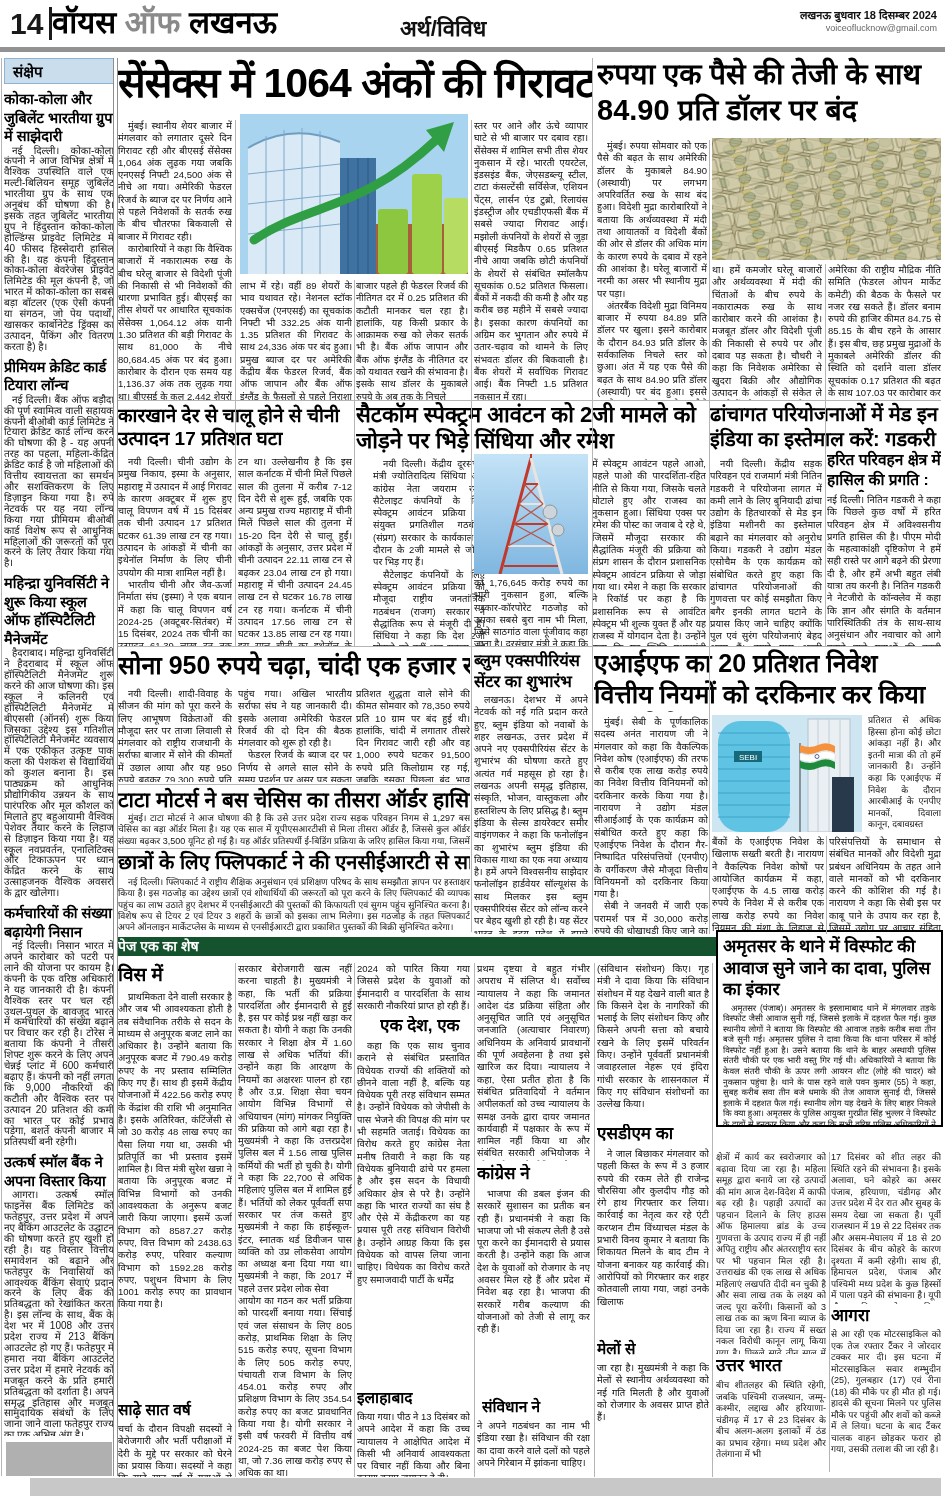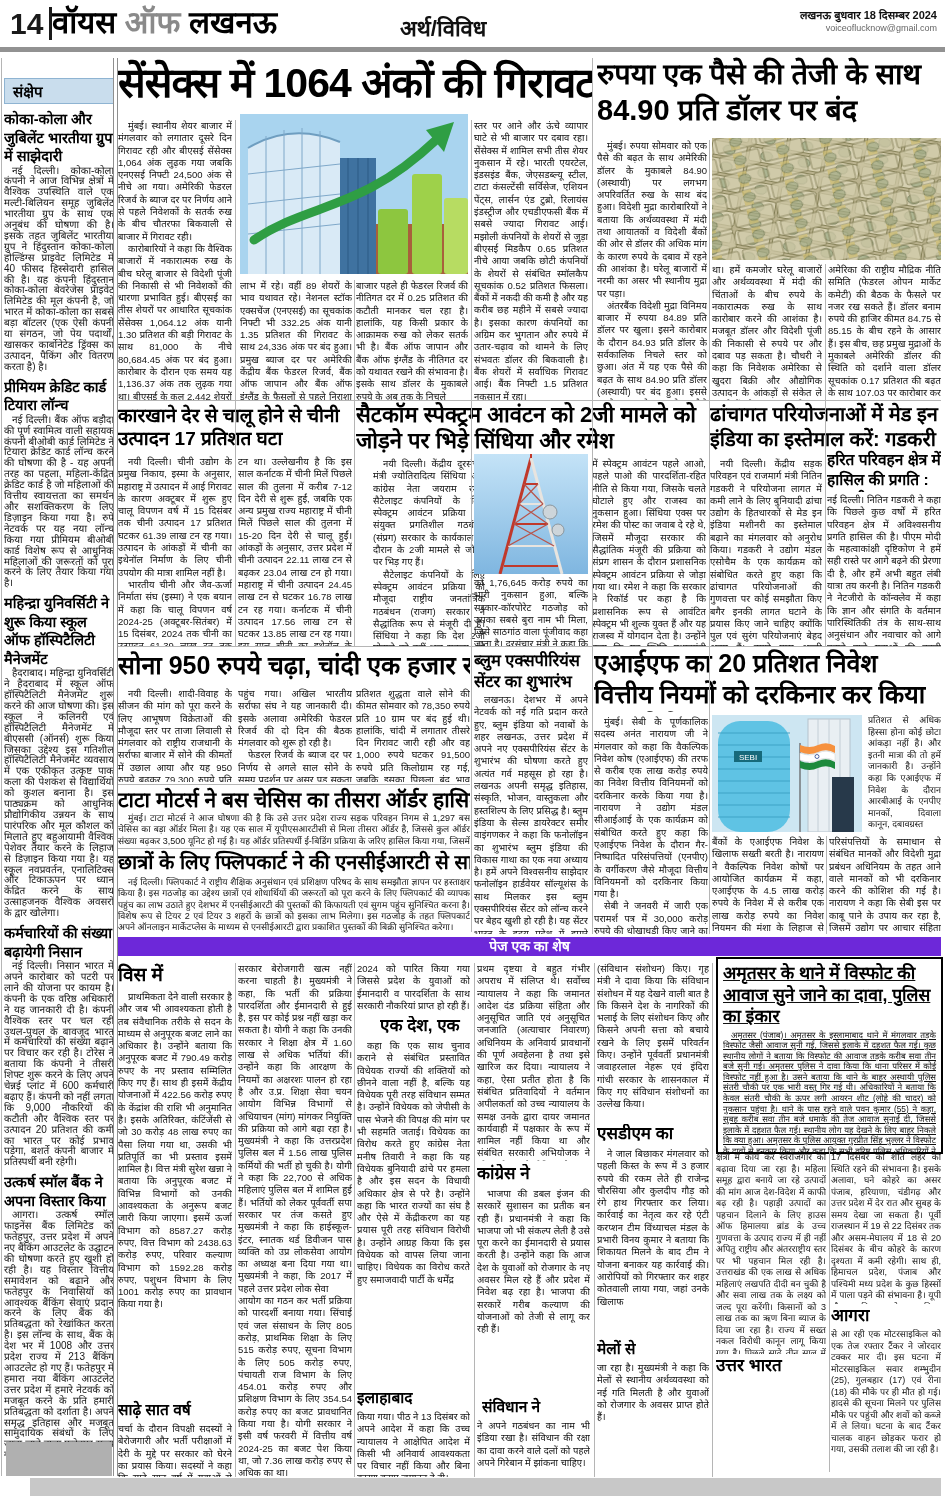--- a/index.html
+++ b/index.html
@@ -35,21 +35,21 @@
   .h-green{font-size:15.5px;line-height:19.5px;}
   .h-side{font-size:14.5px;line-height:18.5px;}
   .h-sub{font-size:15.5px;line-height:19px;}
   .h-vis{font-size:19px;line-height:23px;}
   .h-box{font-size:17.5px;line-height:21.5px;}
   .vr{position:absolute;width:1px;background:#b5b5b5;}
   .vr2{position:absolute;width:3px;border-left:1px solid #8f8f8f;border-right:1px solid #8f8f8f;}
   .hr{position:absolute;height:1px;background:#b5b5b5;}
   .tab{background:#c9dded;border:1px solid #8fb4d2;font-size:15px;font-weight:bold;
        padding:2px 8px;color:#000;}
-  .pagebar{background:#6d28d9;color:#fff;font-weight:bold;font-size:14px;text-align:center;line-height:19px;}
+  .pagebar{background:#14532d;color:#fff;font-weight:bold;font-size:14px;text-align:left;line-height:19px;}
   .adbox{background:#b0b0b0;}
   .graybar{background:#c8c8c8;}
   .boxart{border:2px solid #000;padding:4px 5px;background:#fff;}
 </style>
 </head>
 <body>
 
 <div class="page">
 
   <div class="abs" style="left:10px;top:7px;height:36px;">
@@ -60,21 +60,21 @@
     <span class="mid">ऑफ</span>
     <span>लखनऊ</span>
   </div>
   <div class="abs secttl" style="left:400px;top:12px;width:160px;">अर्थ/विविध</div>
   <div class="abs" style="right:8px;top:8px;width:220px;">
     <div class="dateline">लखनऊ बुधवार 18 दिसम्बर 2024</div>
     <div class="email">voiceoflucknow@gmail.com</div>
   </div>
   <div class="abs toprule" style="left:0;top:47px;width:945px;height:5px;"></div>
 
-  <div class="abs" style="left:4px;top:58px;width:110px;height:1378px;margin-top:20px;">
+  <div class="abs" style="left:4px;top:58px;width:110px;height:1378px;">
     <div class="tab">संक्षेप</div>
     <div style="height:6px;"></div>
     <div class="hd h-side">कोका-कोला और जुबिलेंट भारतीया ग्रुप में साझेदारी</div>
     <div class="bs">
         <p>नई दिल्ली। कोका-कोला कंपनी ने आज विभिन्न क्षेत्रों में वैश्विक उपस्थिति वाले एक मल्टी-बिलियन समूह जुबिलेंट भारतीया ग्रुप के साथ एक अनुबंध की घोषणा की है। इसके तहत जुबिलेंट भारतीया ग्रुप ने हिंदुस्तान कोका-कोला होल्डिंग्स प्राइवेट लिमिटेड में 40 फीसद हिस्सेदारी हासिल की है। यह कंपनी हिंदुस्तान कोका-कोला बेवरेजेस प्राइवेट लिमिटेड की मूल कंपनी है, जो भारत में कोका-कोला का सबसे बड़ा बॉटलर (एक ऐसी कंपनी या संगठन, जो पेय पदार्थों, खासकर कार्बोनेटेड ड्रिंक्स का उत्पादन, पैकिंग और वितरण करता है) है।</p>
       </div>
     <div class="hd h-side" style="margin-top:5px;">प्रीमियम क्रेडिट कार्ड टियारा लॉन्च</div>
     <div class="bs">
         <p>नई दिल्ली। बैंक ऑफ बड़ौदा की पूर्ण स्वामित्व वाली सहायक कंपनी बीओबी कार्ड लिमिटेड ने टियारा क्रेडिट कार्ड लॉन्च करने की घोषणा की है - यह अपनी तरह का पहला, महिला-केंद्रित क्रेडिट कार्ड है जो महिलाओं की वित्तीय स्वायत्तता का समर्थन और सशक्तिकरण के लिए डिज़ाइन किया गया है। रुपे नेटवर्क पर यह नया लॉन्च किया गया प्रीमियम बीओबी कार्ड विशेष रूप से आधुनिक महिलाओं की जरूरतों को पूरा करने के लिए तैयार किया गया है।</p>
       </div>
@@ -341,31 +341,34 @@
   </div>
   <div class="abs hd h-sub" style="left:597px;top:1124px;width:112px;height:21px;font-size:17px;">एसडीएम का</div>
   <div class="abs b" style="left:597px;top:1148px;width:112px;height:188px;">
     <p>ने जाल बिछाकर मंगलवार को पहली किस्त के रूप में 3 हजार रुपये की रकम लेते ही राजेन्द्र चौरसिया और कुलदीप गौड़ को रंगे हाथ गिरफ्तार कर लिया। कार्रवाई का नेतृत्व कर रहे एंटी करप्शन टीम विंध्याचल मंडल के प्रभारी विनय कुमार ने बताया कि शिकायत मिलने के बाद टीम ने योजना बनाकर यह कार्रवाई की। आरोपियों को गिरफ्तार कर शहर कोतवाली लाया गया, जहां उनके खिलाफ</p>
   </div>
   <div class="abs hd h-sub" style="left:597px;top:1339px;width:112px;height:21px;">मेलों से</div>
   <div class="abs b" style="left:597px;top:1362px;width:112px;height:115px;">
     <p class="ni">जा रहा है। मुख्यमंत्री ने कहा कि मेलों से स्थानीय अर्थव्यवस्था को नई गति मिलती है और युवाओं को रोजगार के अवसर प्राप्त होते हैं।</p>
   </div>
 
-  <div class="abs boxart" style="left:716px;top:957px;width:213px;height:185px;text-decoration:underline;">
+  <div class="abs boxart" style="left:716px;top:930px;width:213px;height:185px;">
     <div class="hd h-box">अमृतसर के थाने में विस्फोट की आवाज सुने जाने का दावा, पुलिस का इंकार</div>
     <div class="bx" style="margin-top:2px;">
         <p>अमृतसर (पंजाब)। अमृतसर के इस्लामाबाद थाने में मंगलवार तड़के विस्फोट जैसी आवाज सुनी गई, जिससे इलाके में दहशत फैल गई। कुछ स्थानीय लोगों ने बताया कि विस्फोट की आवाज तड़के करीब सवा तीन बजे सुनी गई। अमृतसर पुलिस ने दावा किया कि थाना परिसर में कोई विस्फोट नहीं हुआ है। उसने बताया कि थाने के बाहर अस्थायी पुलिस संतरी चौकी पर एक भारी वस्तु गिर गई थी। अधिकारियों ने बताया कि केवल संतरी चौकी के ऊपर लगी आयरन शीट (लोहे की चादर) को नुकसान पहुंचा है। थाने के पास रहने वाले पवन कुमार (55) ने कहा, सुबह करीब सवा तीन बजे धमाके की तेज आवाज सुनाई दी, जिससे इलाके में दहशत फैल गई। स्थानीय लोग यह देखने के लिए बाहर निकले कि क्या हुआ। अमृतसर के पुलिस आयुक्त गुरप्रीत सिंह भुल्लर ने विस्फोट के दावों से इनकार किया और कहा कि सभी वरिष्ठ पुलिस अधिकारियों ने घटनास्थल का दौरा किया। उन्होंने बताया कि संतरी ड्यूटी पर तैनात एक पुलिसकर्मी ने सुबह करीब सवा तीन बजे जोरदार आवाज सुनी।</p>
       </div>
   </div>
 
   <div class="abs b" style="left:716px;top:1152px;width:110px;height:202px;font-size:9px;line-height:11.5px;">
     <p class="ni">क्षेत्रों में कार्य कर स्वरोजगार को बढ़ावा दिया जा रहा है। महिला समूह द्वारा बनाये जा रहे उत्पादों की मांग आज देश-विदेश में काफी बढ़ रही है। पहाड़ी उत्पादों का पहचान दिलाने के लिए हाउस ऑफ हिमालया ब्रांड के उच्च गुणवत्ता के उत्पाद राज्य में ही नहीं अ‍पितु राष्ट्रीय और अंतरराष्ट्रीय स्तर पर भी पहचान मिल रही है। उत्तराखंड की एक लाख से अधिक महिलाएं लखपति दीदी बन चुकी है और सवा लाख तक के लक्ष्य को जल्द पूरा करेंगी। किसानों को 3 लाख तक का ऋण बिना ब्याज के दिया जा रहा है। राज्य में सख्त नकल विरोधी कानून लागू किया गया है। पिछले साढ़े तीन साल में सरकारी सेवाओं में उन्नीस हजार नौकरियां प्रदान की गई है।</p>
   </div>
   <div class="abs hd h-sub" style="left:716px;top:1356px;width:110px;height:21px;font-size:17px;">उत्तर भारत</div>
+  <div class="abs b" style="left:716px;top:1380px;width:110px;height:92px;font-size:9px;line-height:11.5px;">
+    <p class="ni">बीच शीतलहर की स्थिति रहेगी, जबकि पश्चिमी राजस्थान, जम्मू-कश्मीर, लद्दाख और हरियाणा-चंडीगढ़ में 17 से 23 दिसंबर के बीच अलग-अलग इलाकों में ठंड का प्रभाव रहेगा। मध्य प्रदेश और तेलंगाना में भी</p>
+  </div>
   <div class="abs b" style="left:831px;top:1152px;width:110px;height:152px;font-size:9px;line-height:11.5px;">
     <p class="ni">17 दिसंबर को शीत लहर की स्थिति रहने की संभावना है। इसके अलावा, घने कोहरे का असर पंजाब, हरियाणा, चंडीगढ़ और उत्तर प्रदेश में देर रात और सुबह के समय देखा जा सकता है। पूर्वी राजस्थान में 19 से 22 दिसंबर तक और असम-मेघालय में 18 से 20 दिसंबर के बीच कोहरे के कारण दृश्यता में कमी रहेगी। साथ ही, हिमाचल प्रदेश, पंजाब और पश्चिमी मध्य प्रदेश के कुछ हिस्सों में पाला पड़ने की संभावना है। यूपी मौसम विभाग के मुताबिक, अफगानिस्तान के आसपास पश्चिमी विक्षोभ बन रहा है।</p>
   </div>
   <div class="abs hd h-sub" style="left:831px;top:1306px;width:110px;height:21px;font-size:17px;">आगरा</div>
   <div class="abs b" style="left:831px;top:1329px;width:110px;height:143px;font-size:9px;line-height:11.5px;">
     <p class="ni">से आ रही एक मोटरसाइकिल को एक तेज रफ्तार टैंकर ने जोरदार टक्कर मार दी। इस घटना में मोटरसाइकिल सवार शम्भुदीन (25), गुलबहार (17) एवं रीना (18) की मौके पर ही मौत हो गई। हादसे की सूचना मिलने पर पुलिस मौके पर पहुंची और शवों को कब्जे में ले लिया। घटना के बाद टैंकर चालक वाहन छोड़कर फरार हो गया, उसकी तलाश की जा रही है।</p>
   </div>
 
   <div class="abs graybar" style="left:30px;top:1478px;width:911px;height:18px;"></div>
 

